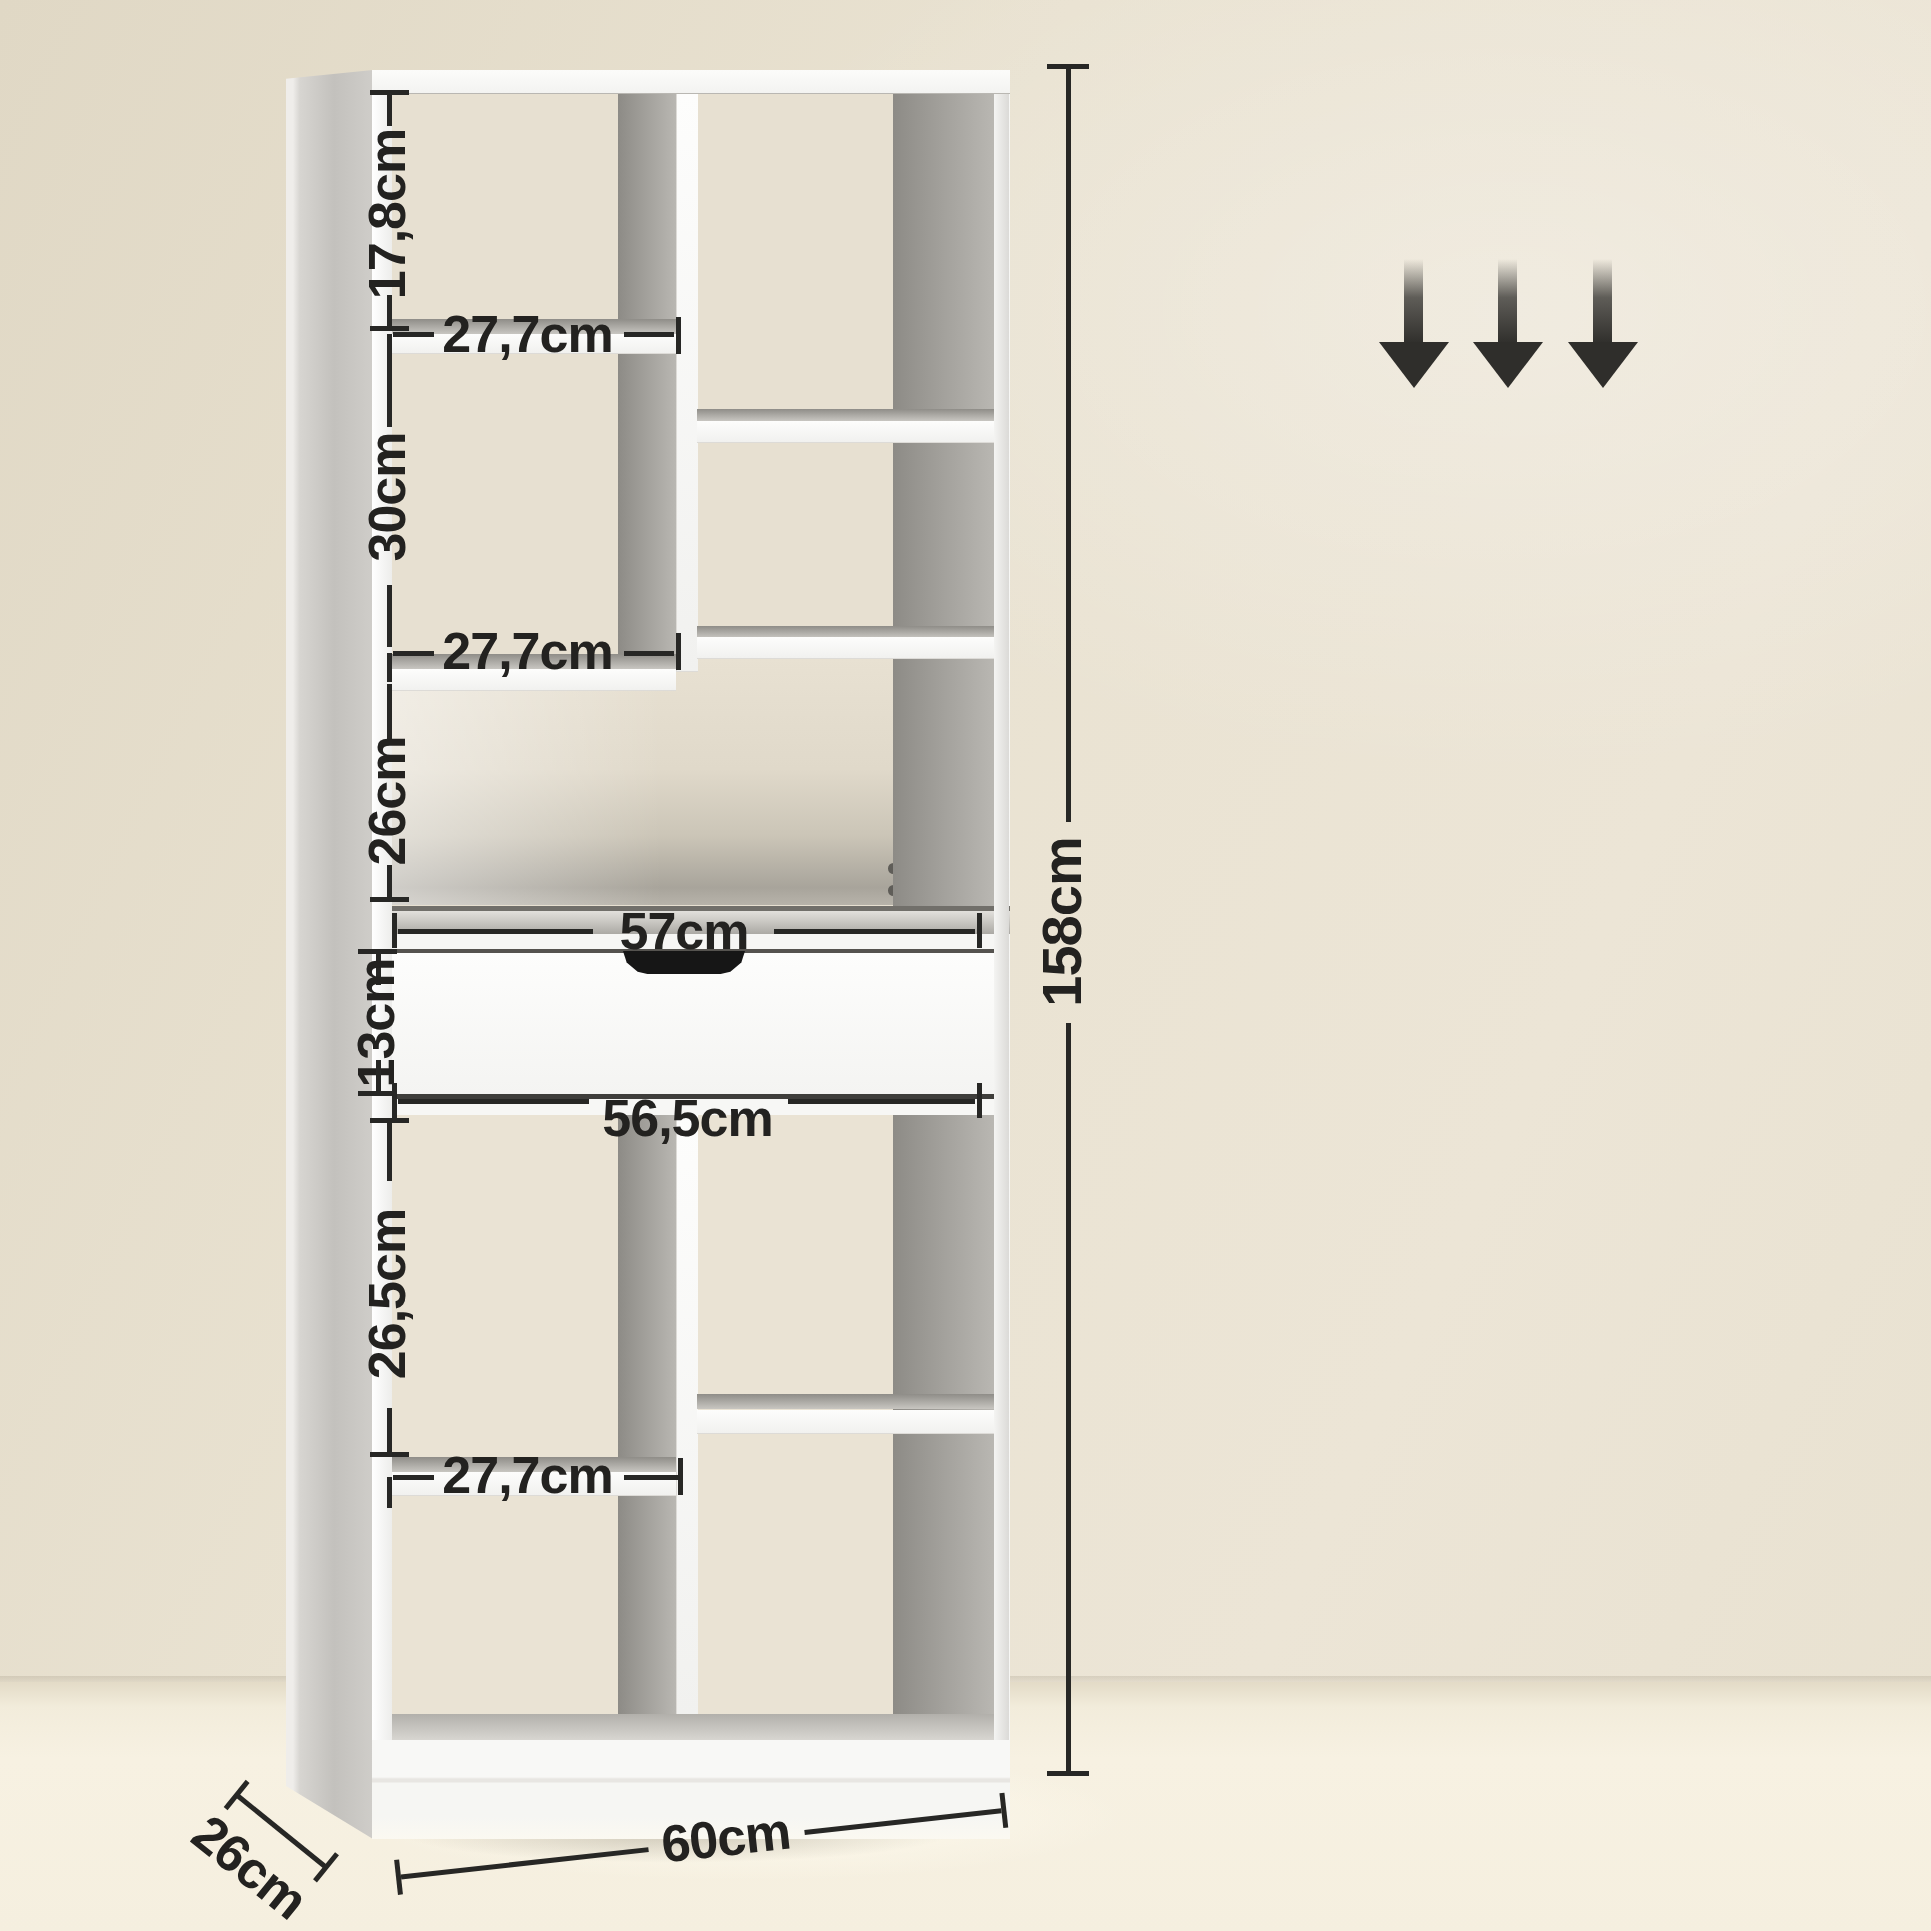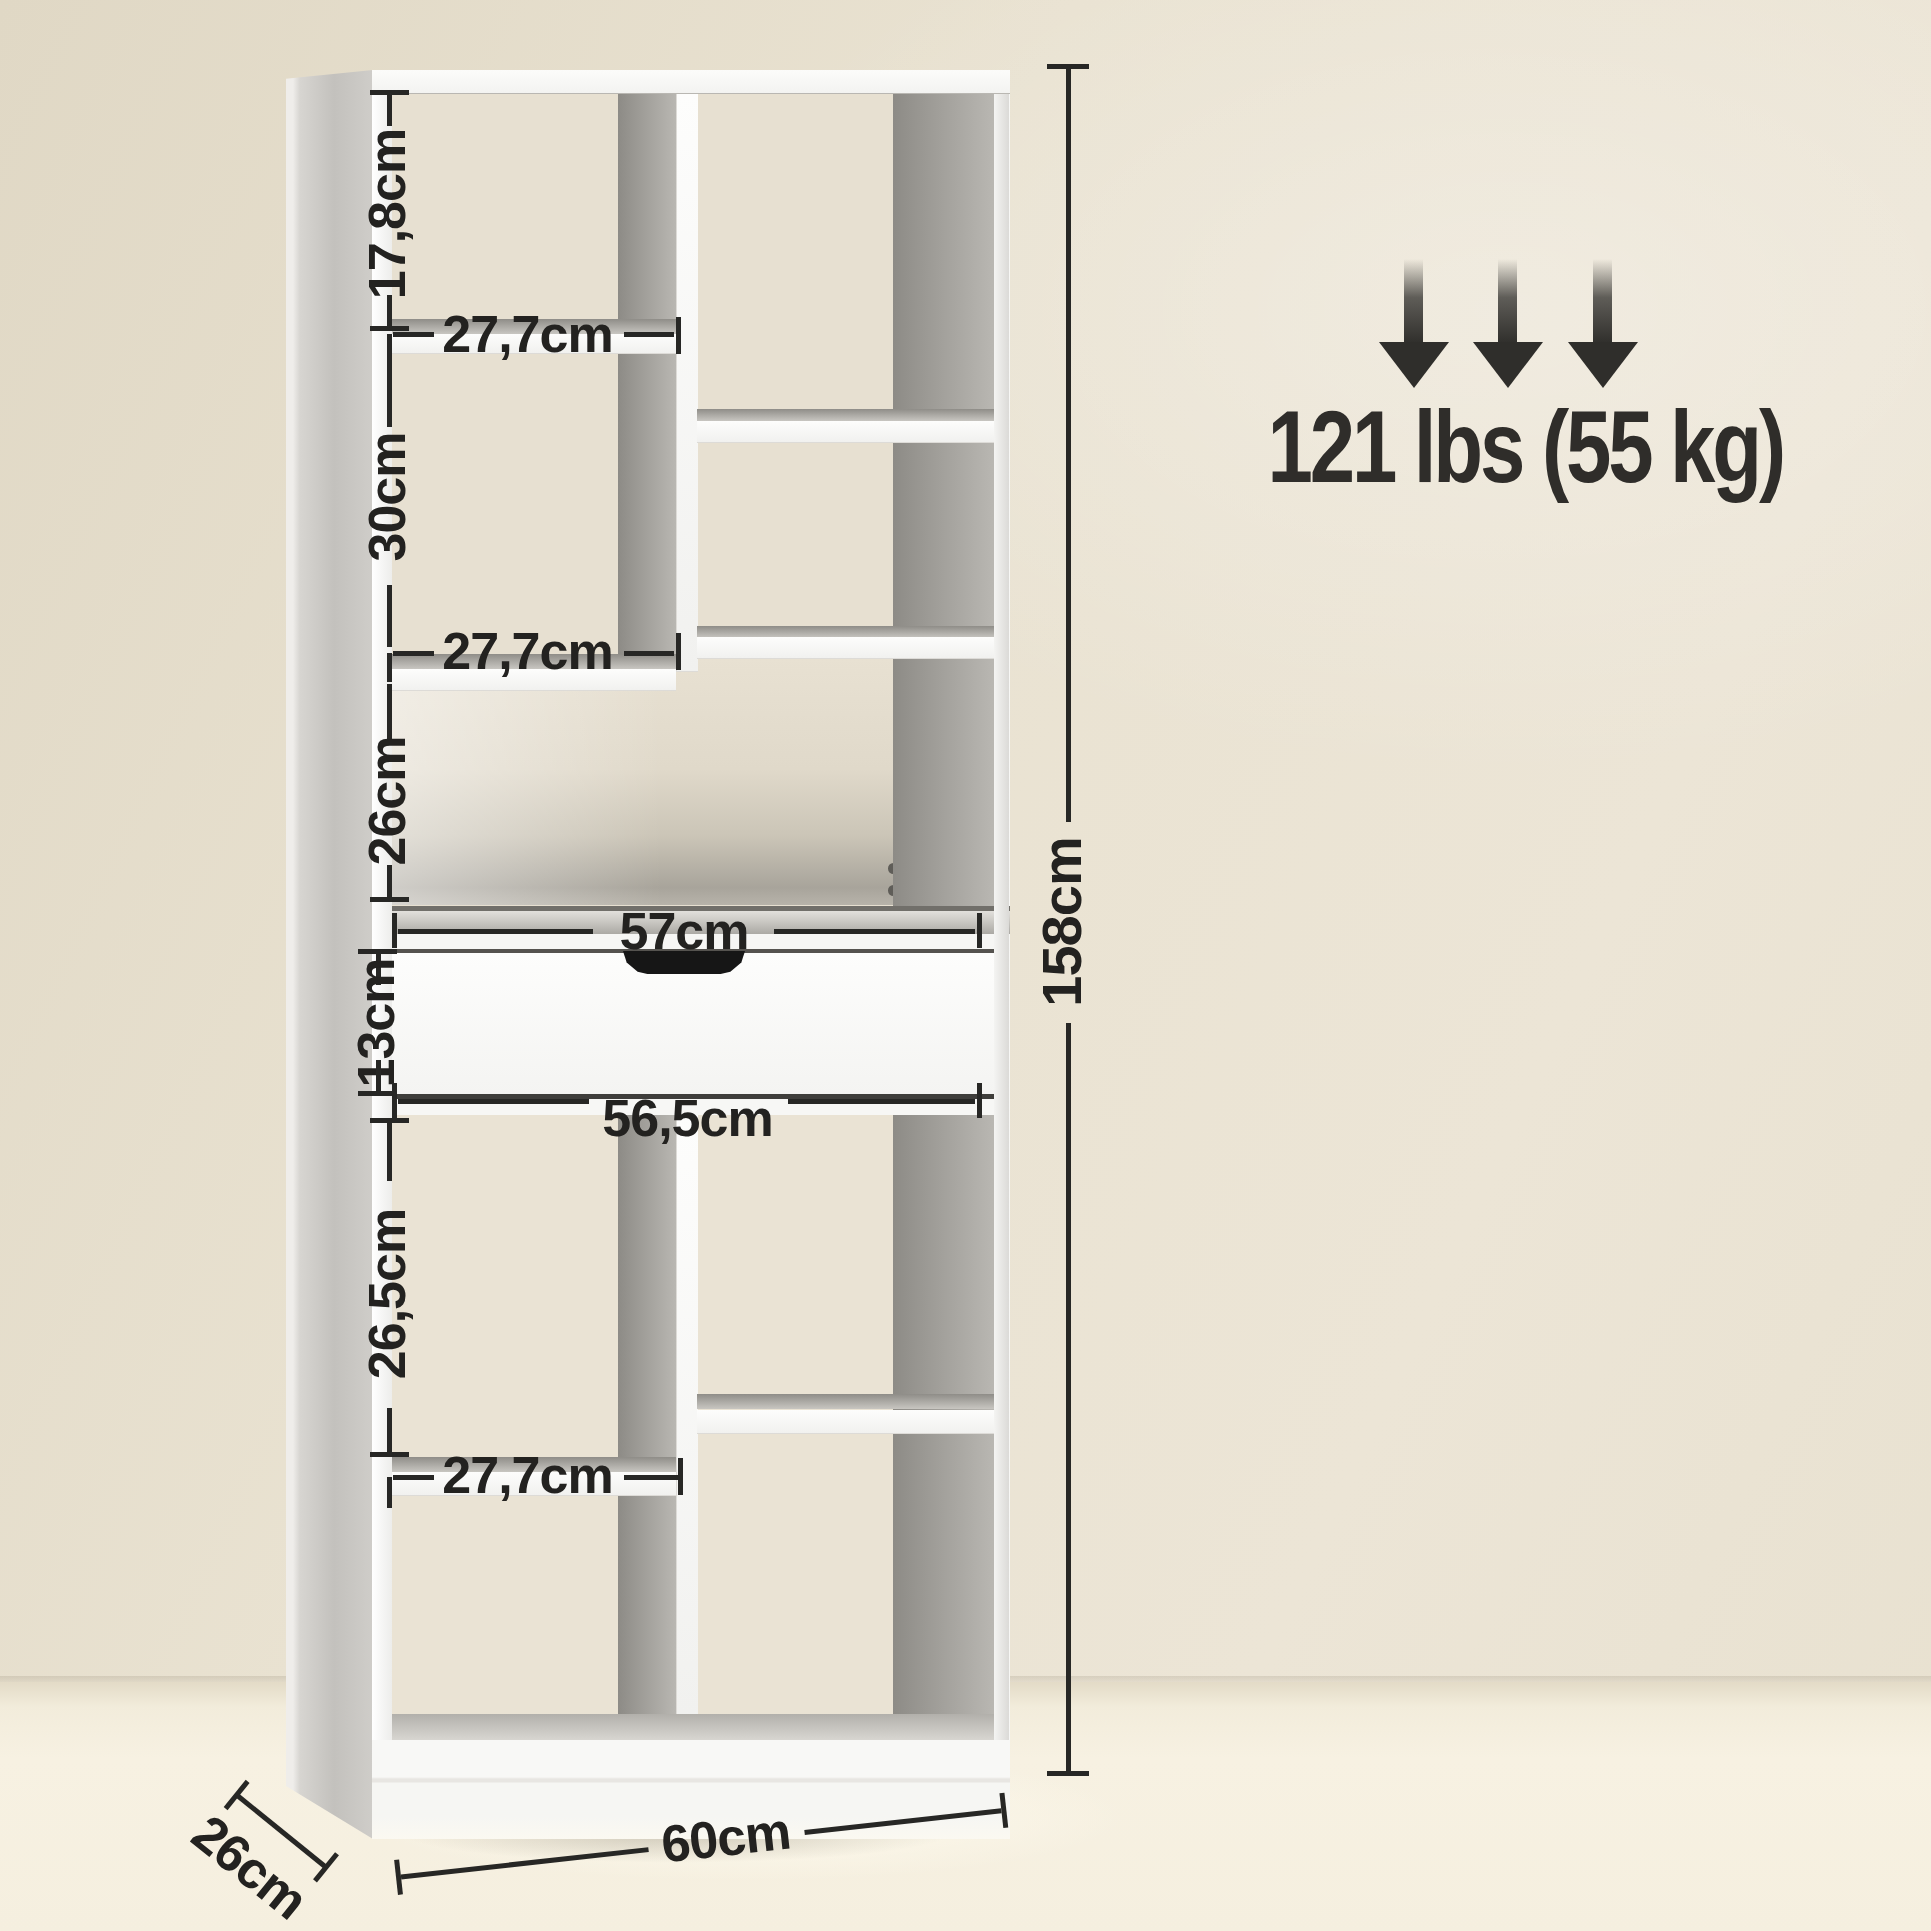--- a/index.html
+++ b/index.html
@@ -190,18 +190,15 @@
     <div class="head"></div>
   </div>
   <div class="arrow" style="left:1473px;top:259px;">
     <div class="shaft"></div>
     <div class="head"></div>
   </div>
   <div class="arrow" style="left:1568px;top:259px;">
     <div class="shaft"></div>
     <div class="head"></div>
   </div>
-  <div class="abs" id="caption">
-    <span>121 lbs (55 kg)</span>
-  </div>
 
 </div>
 
 
 </body></html>

